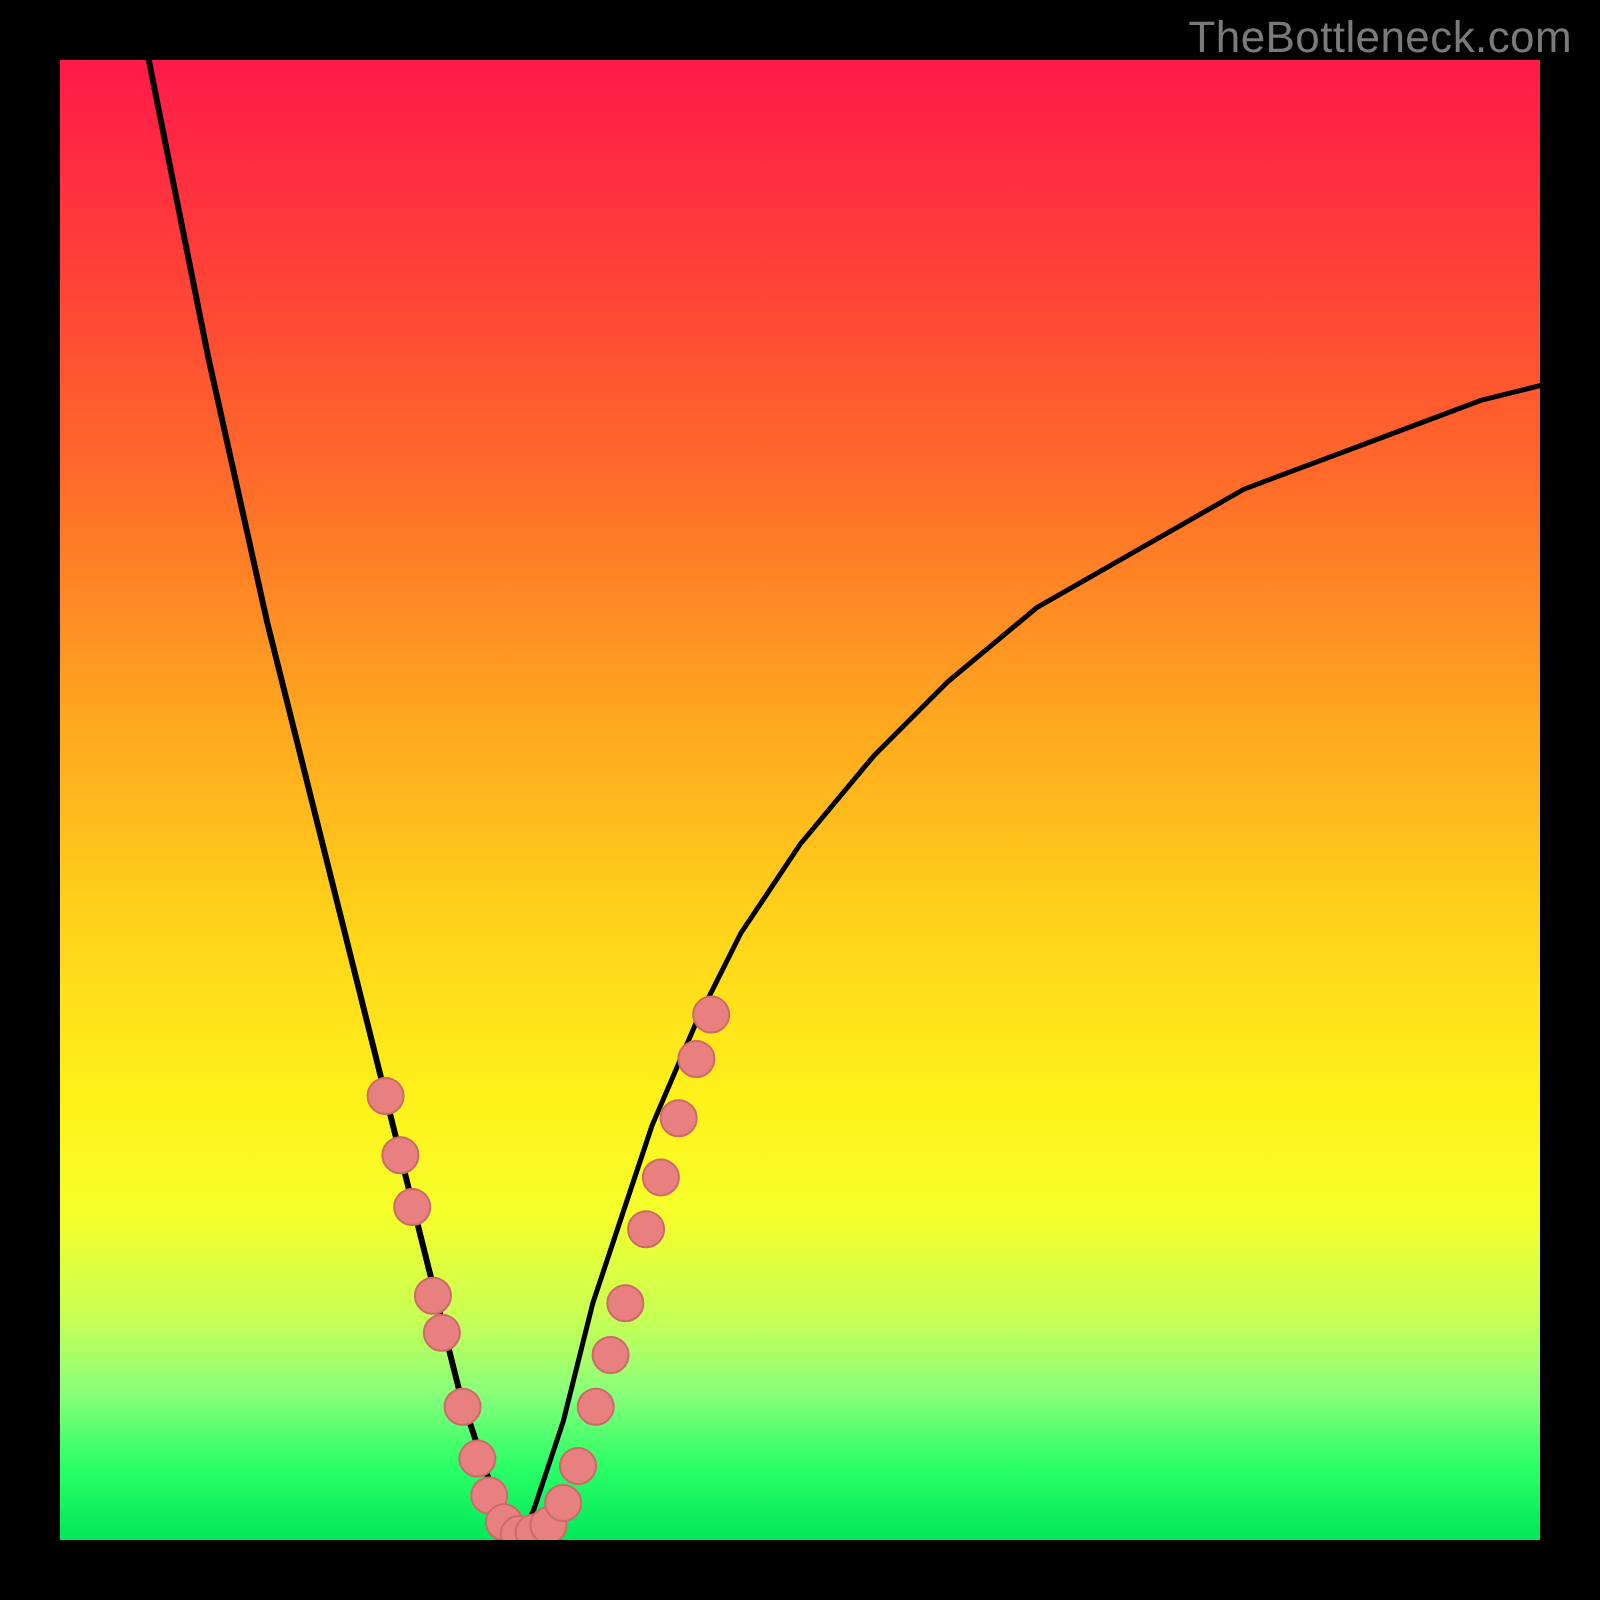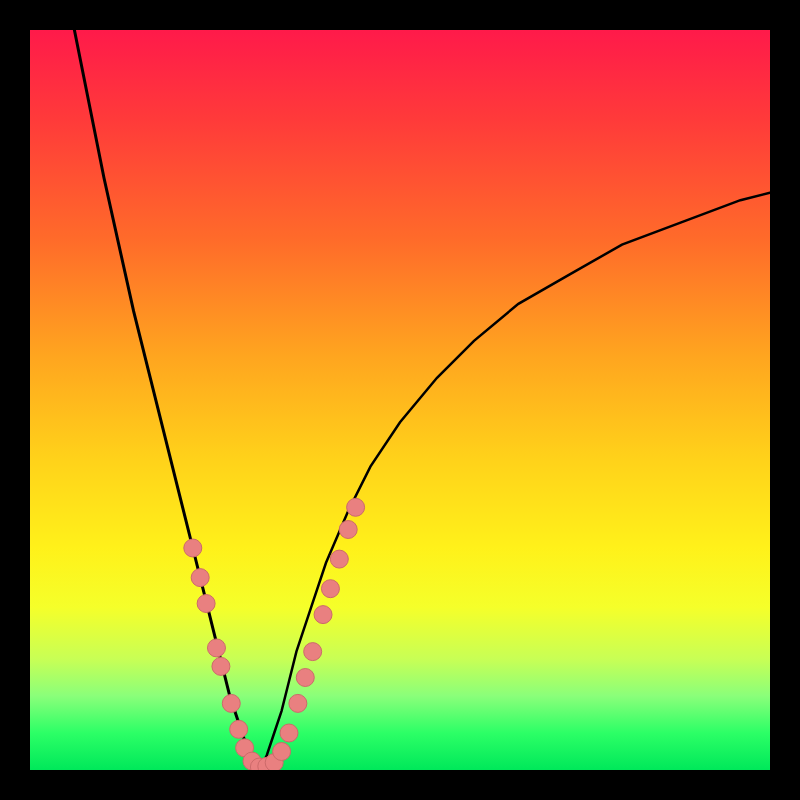--- a/index.html
+++ b/index.html
@@ -51,20 +51,21 @@
     left: 0;
     top: 0;
     width: 740px;
     height: 740px;
   }
 </style>
 </head>
 <body>
 
 <div class="frame">
+  <div class="watermark">TheBottleneck.com</div>
 
   <div class="plot-area">
     <svg class="curve-layer" viewBox="0 0 740 740" preserveAspectRatio="none">
       <path id="curve-left" fill="none" stroke-width="3" stroke-linecap="round" d="M44.40 0.00 L59.20 74.00 L74.00 148.00 L88.80 214.60 L103.60 281.20 L118.40 340.40 L133.20 399.60 L148.00 458.80 L155.40 488.40 L162.80 518.00 L170.20 547.60 L177.60 577.20 L185.00 606.80 L192.40 636.40 L199.80 666.00 L207.20 688.20 L214.60 710.40 L222.00 725.20 L229.40 740.00 " stroke="#000000"></path>
       <path id="curve-right" fill="none" stroke-width="2.5" stroke-linecap="round" d="M229.40 740.00 L236.80 725.20 L244.20 703.00 L251.60 680.80 L259.00 651.20 L266.40 621.60 L281.20 577.20 L296.00 532.80 L318.20 481.00 L340.40 436.60 L370.00 392.20 L407.00 347.80 L444.00 310.80 L488.40 273.80 L540.20 244.20 L592.00 214.60 L651.20 192.40 L710.40 170.20 L740.00 162.80 " stroke="#000000"></path>
       <g id="markers">
           <circle cx="162.80" cy="518.00" r="9" fill="#e98080" stroke="#cc6a6a" stroke-width="1"></circle>
           <circle cx="170.20" cy="547.60" r="9" fill="#e98080" stroke="#cc6a6a" stroke-width="1"></circle>
           <circle cx="176.12" cy="573.50" r="9" fill="#e98080" stroke="#cc6a6a" stroke-width="1"></circle>
           <circle cx="186.48" cy="617.90" r="9" fill="#e98080" stroke="#cc6a6a" stroke-width="1"></circle>

